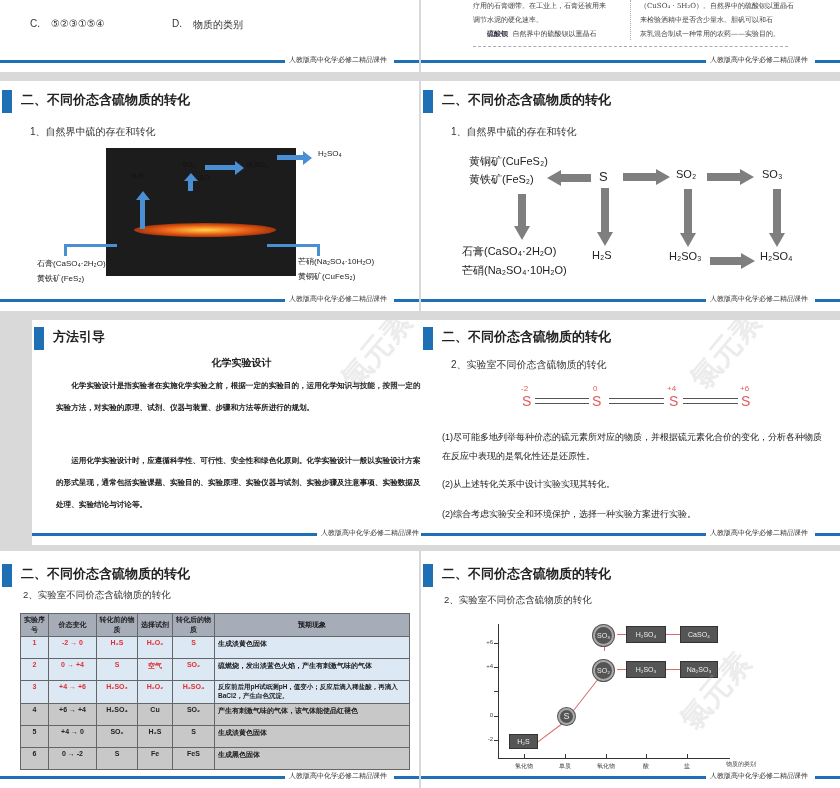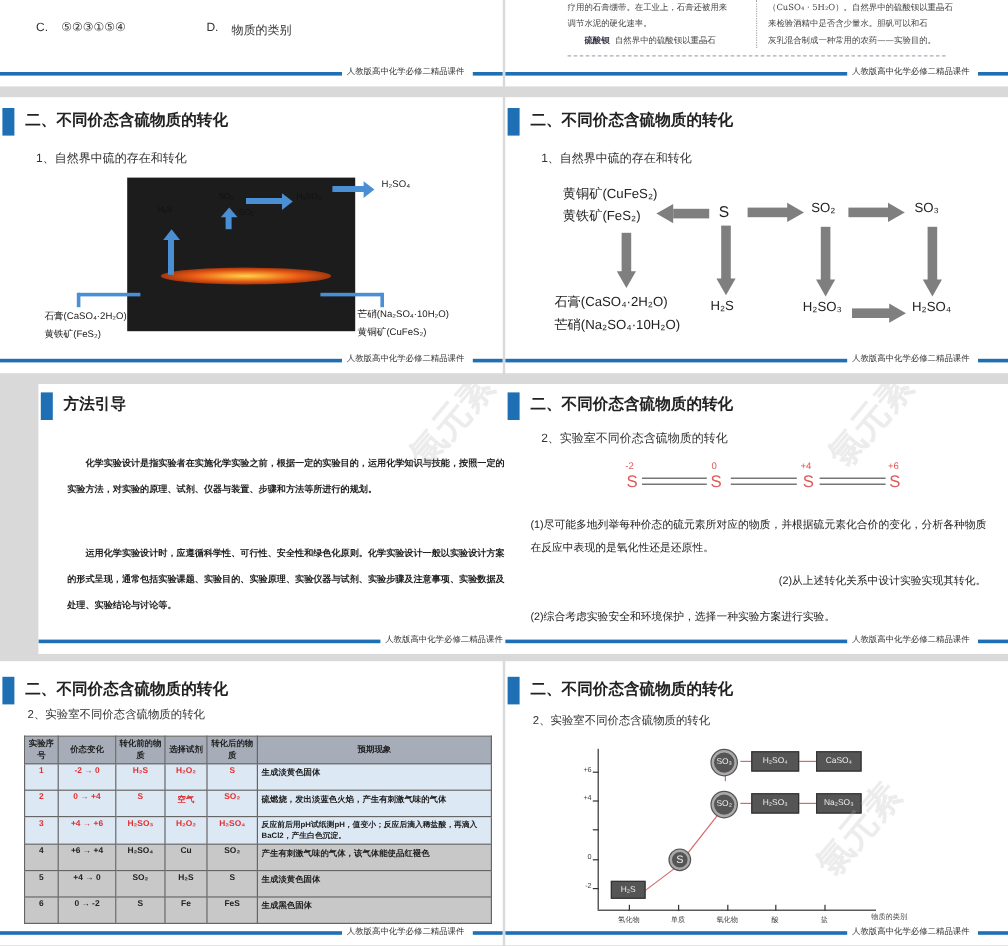--- a/index.html
+++ b/index.html
@@ -189,20 +189,21 @@
   <div class="footer">
     <div class="line-l"></div>
     <span class="ftext">人教版高中化学必修二精品课件</span>
     <div class="line-r"></div>
   </div>
 </div>
 
 <div class="slide s-cl">
   <div class="title-bar" style="top:7px;"></div>
   <div class="title" style="top:8px;">方法引导</div>
+  <div class="center-title">化学实验设计</div>
   <div class="para" style="top:130px;">运用化学实验设计时，应遵循科学性、可行性、安全性和绿色化原则。化学实验设计一般以实验设计方案的形式呈现，通常包括实验课题、实验目的、实验原理、实验仪器与试剂、实验步骤及注意事项、实验数据及处理、实验结论与讨论等。</div>
   <div class="para" style="top:55px;">化学实验设计是指实验者在实施化学实验之前，根据一定的实验目的，运用化学知识与技能，按照一定的实验方法，对实验的原理、试剂、仪器与装置、步骤和方法等所进行的规划。</div>
   <div class="watermark" style="left:300px; top:10px;">氯元素</div>
   <div class="footer">
     <div class="line-l"></div>
     <span class="ftext">人教版高中化学必修二精品课件</span>
     <div class="line-r"></div>
   </div>
 </div>
 
@@ -224,21 +225,21 @@
     </div>
   <div class="dbl" style="left:188px; top:78px; width:55px;">
       <div class="a"></div>
       <div class="b"></div>
     </div>
   <div class="dbl" style="left:262px; top:78px; width:55px;">
       <div class="a"></div>
       <div class="b"></div>
     </div>
   <div class="crp" style="top:108px;">(1)尽可能多地列举每种价态的硫元素所对应的物质，并根据硫元素化合价的变化，分析各种物质在反应中表现的是氧化性还是还原性。</div>
-  <div class="crp" style="top:155px;text-align:right;">(2)从上述转化关系中设计实验实现其转化。</div>
+  <div class="crp" style="top:155px;">(2)从上述转化关系中设计实验实现其转化。</div>
   <div class="crp" style="top:185px;">(2)综合考虑实验安全和环境保护，选择一种实验方案进行实验。</div>
   <div class="watermark" style="left:260px; top:10px;">氯元素</div>
   <div class="footer">
     <div class="line-l"></div>
     <span class="ftext">人教版高中化学必修二精品课件</span>
     <div class="line-r"></div>
   </div>
 </div>
 
 <div class="slide s-bl">

